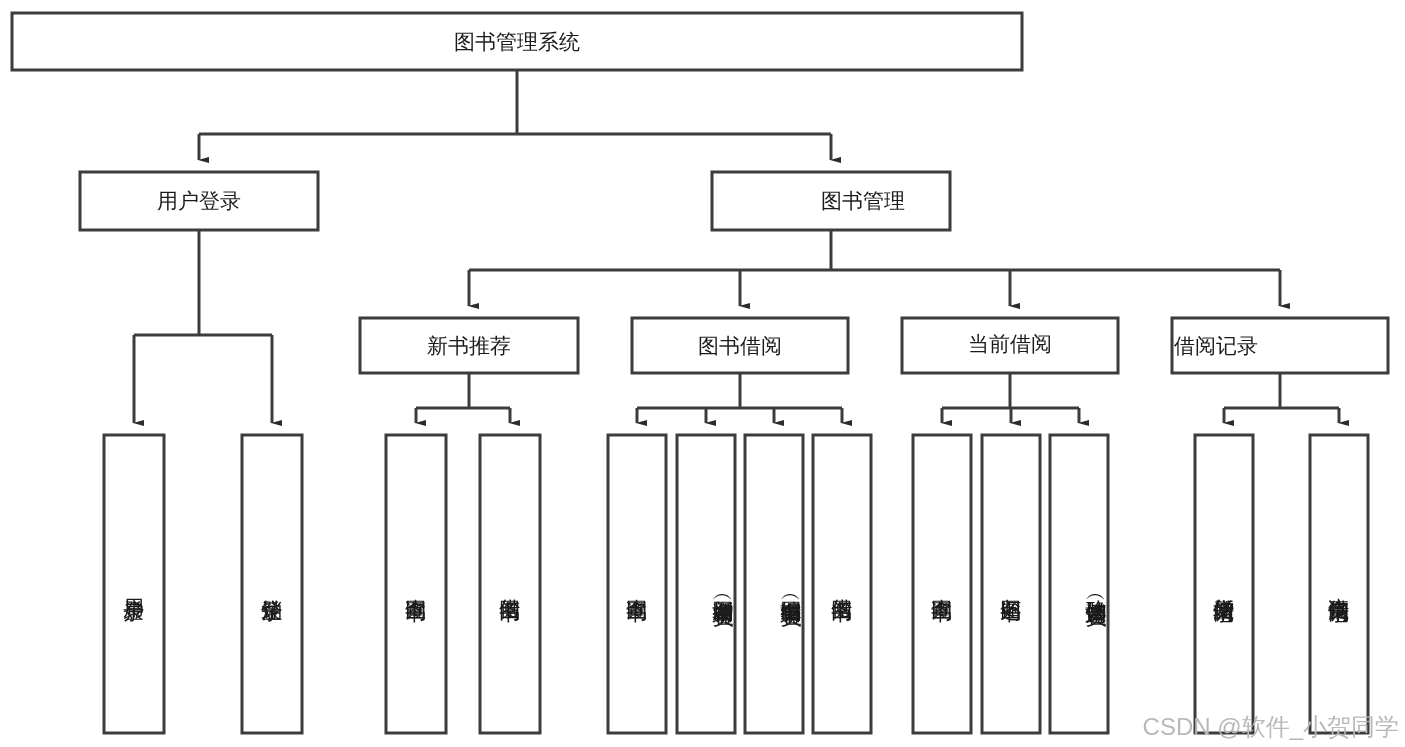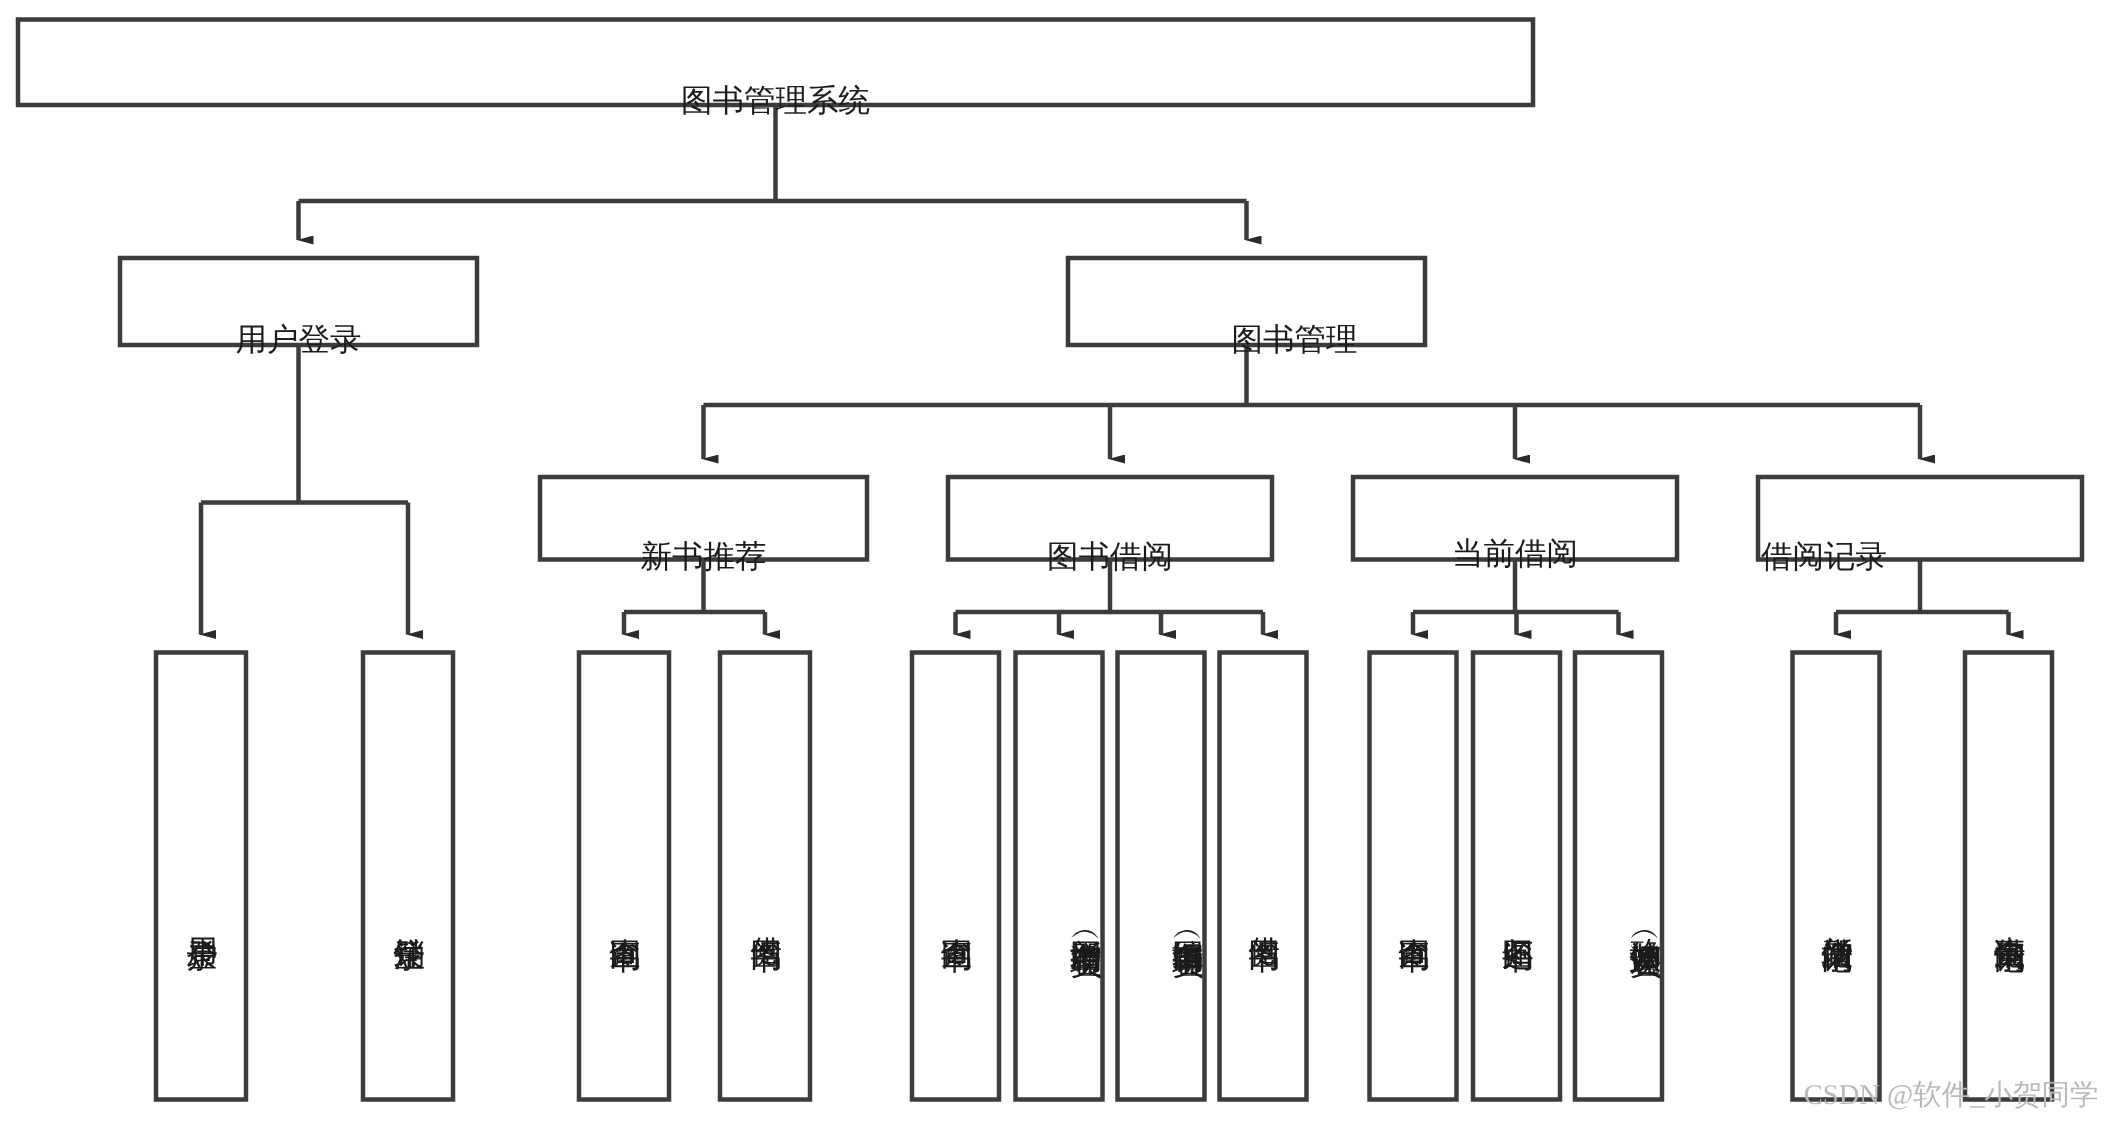--- a/index.html
+++ b/index.html
@@ -4,27 +4,27 @@
 <style>
   html,body{margin:0;padding:0;background:#ffffff;}
   body{font-family:"Liberation Sans","DejaVu Sans",sans-serif;}
   #stage{position:relative;width:1405px;height:747px;background:#fff;overflow:hidden;}
   svg{position:absolute;left:0;top:0;width:1405px;height:747px;}
   .node-box{fill:#ffffff;stroke:#3c3c3c;stroke-width:3;}
   .conn{stroke:#3c3c3c;stroke-width:3;fill:none;stroke-linecap:butt;}
   .arrowhead{fill:#2b2b2b;stroke:none;}
   .lbl{position:absolute;display:flex;align-items:center;justify-content:center;
        color:#1b1b1b;font-size:21px;line-height:1.12;text-align:center;
-       font-family:"Liberation Sans","DejaVu Sans",sans-serif;margin-top:26px;}
+       font-family:"Liberation Sans","DejaVu Sans",sans-serif;}
   .lbl.vert{writing-mode:vertical-rl;text-orientation:upright;
             letter-spacing:1px;align-items:flex-start;justify-content:center;padding-top:6px;
             box-sizing:border-box;}
   .lbl.vert.tall{align-items:center;padding-top:0;}
-  .wm{position:absolute;right:6px;bottom:4px;color:#b9b9b9;font-size:19px;
-      font-family:Liberation Serif, serif;white-space:nowrap;}
+  .wm{position:absolute;right:6px;bottom:4px;color:#b9b9b9;font-size:24px;
+      font-family:Liberation Sans, sans-serif;white-space:nowrap;}
 </style>
 </head>
 <body>
 
 <div id="stage">
 
   <svg viewBox="0 0 1405 747">
     <defs>
       <marker id="arw" markerWidth="10" markerHeight="12" refX="3" refY="10" orient="auto" markerUnits="userSpaceOnUse">
         <path class="arrowhead" d="M0,0 L6,0 L3,11 Z"></path>

